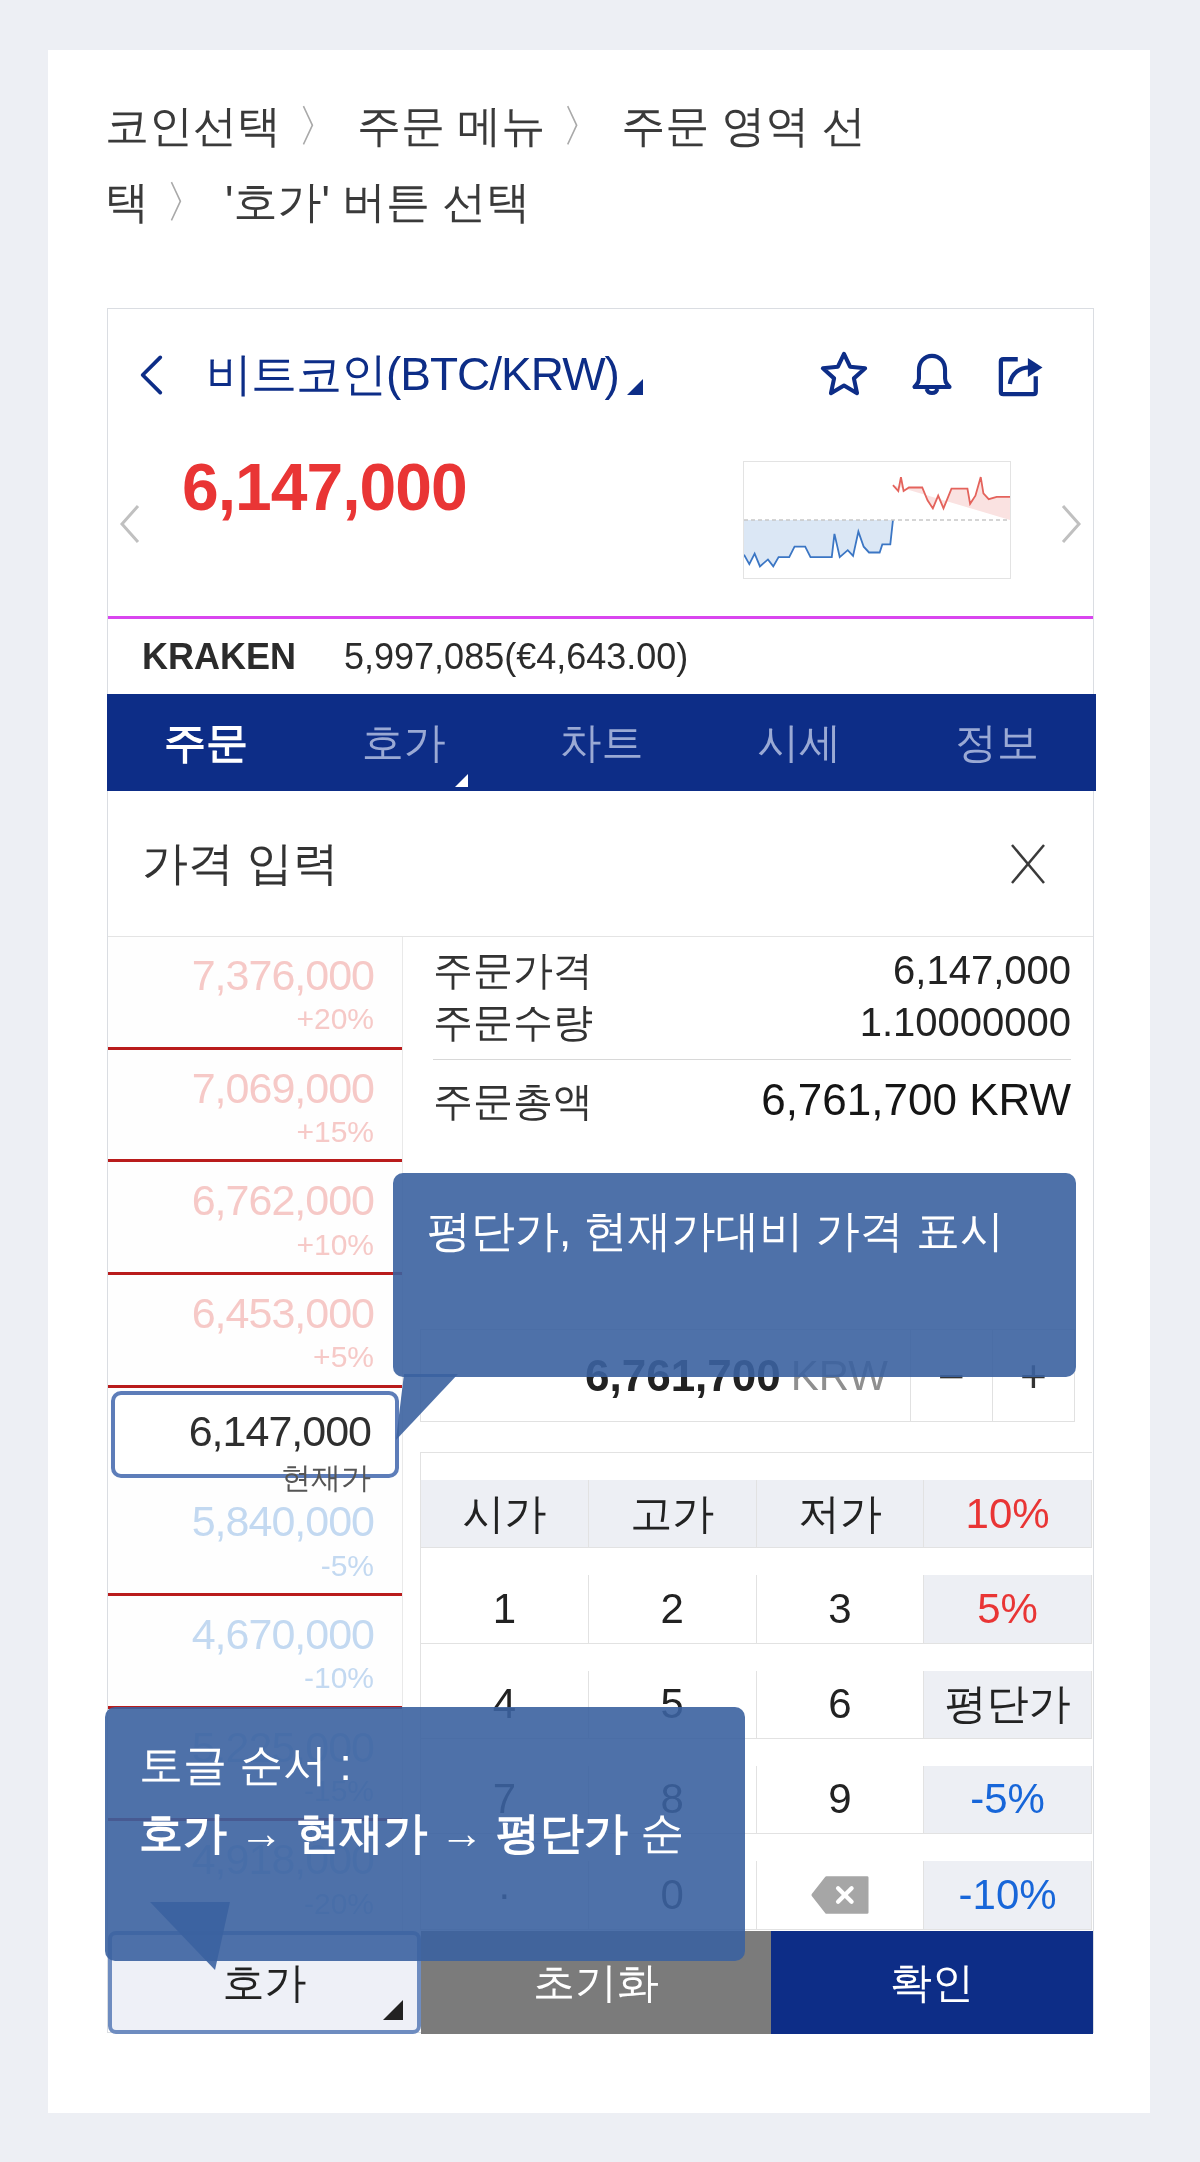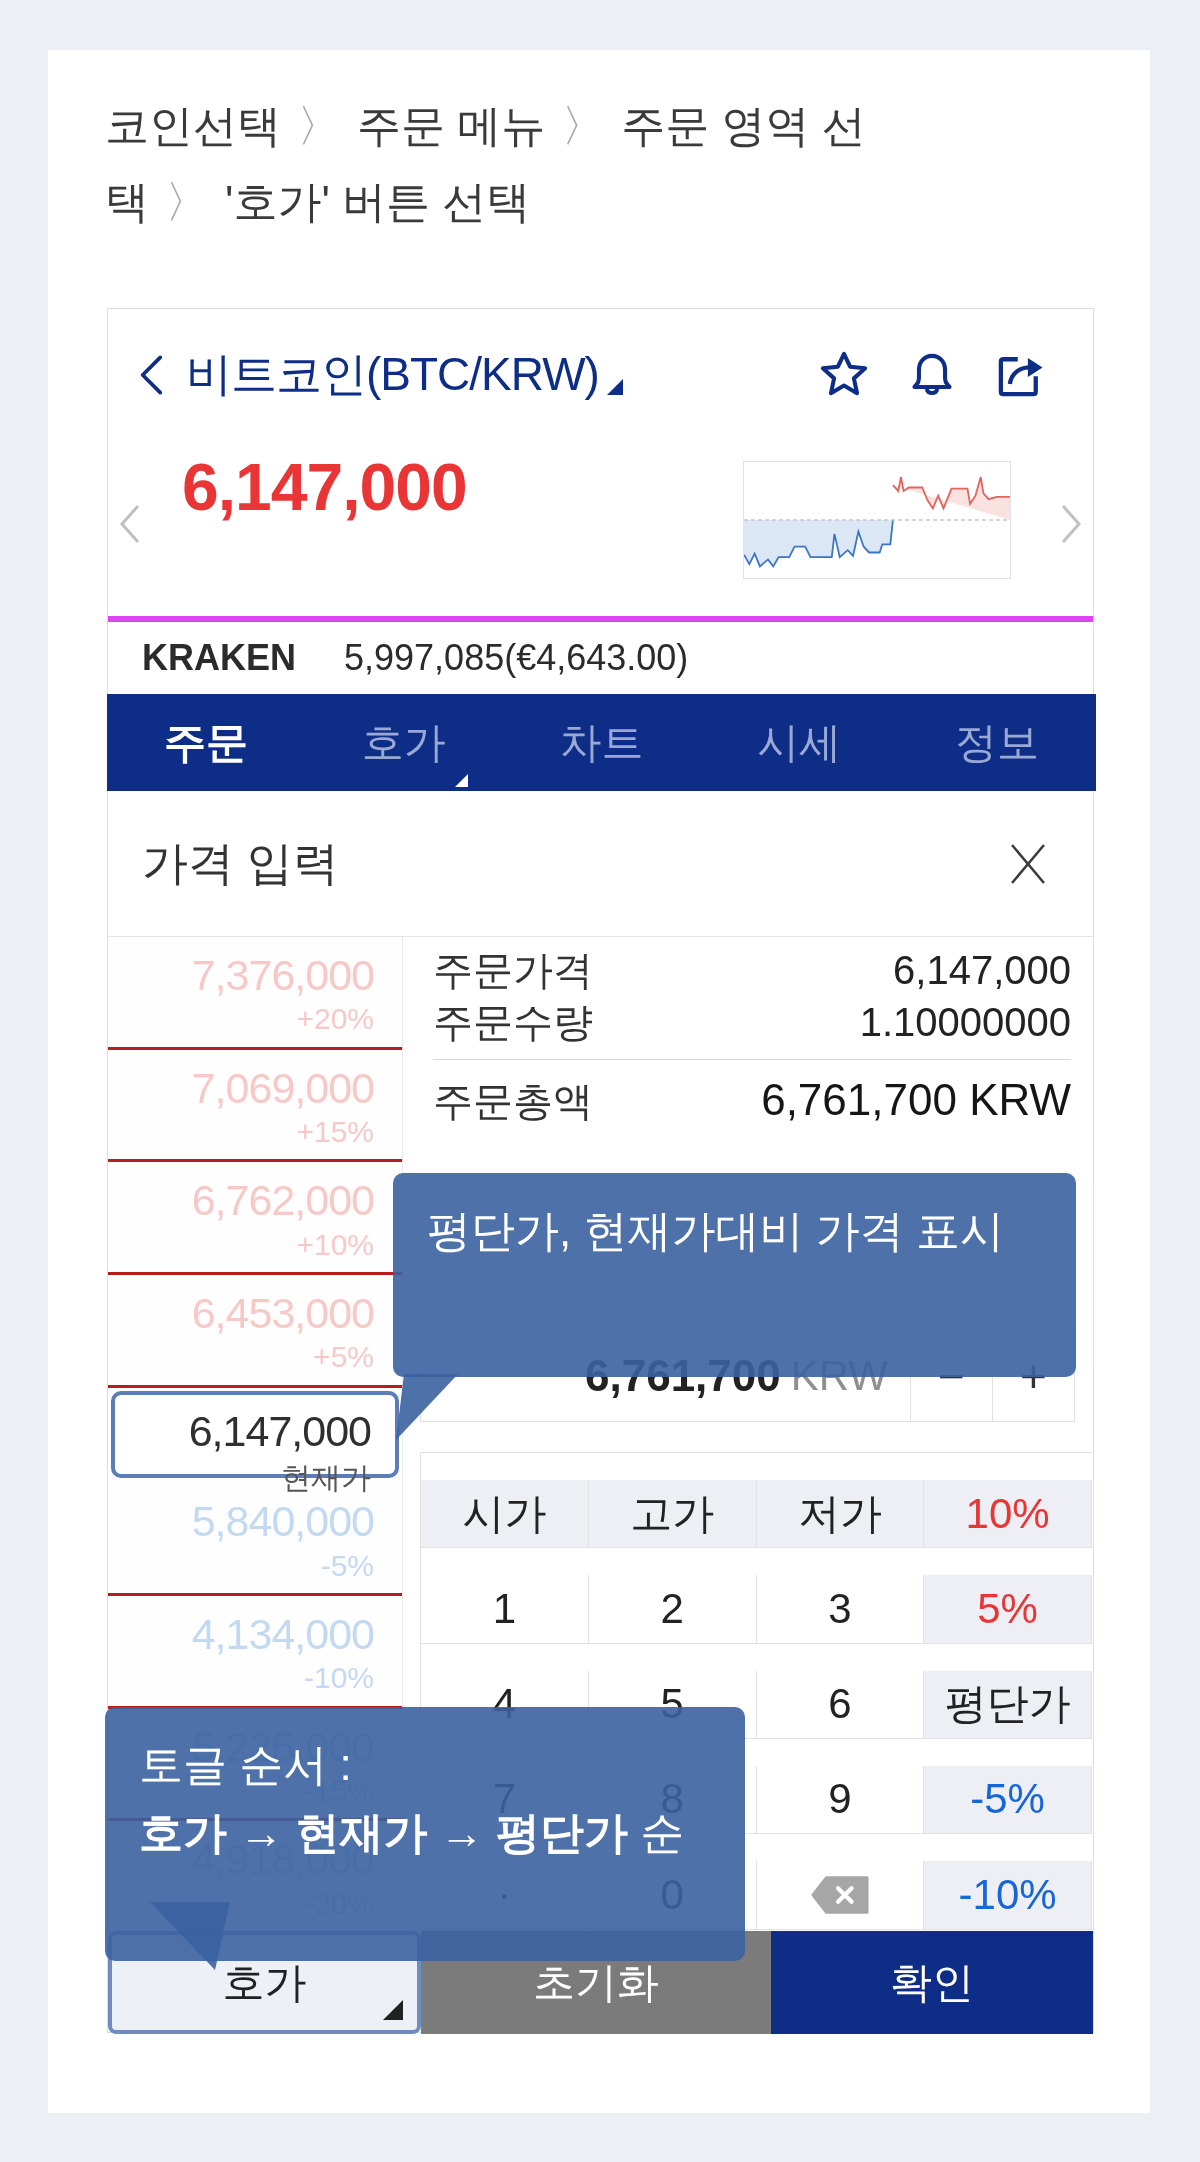--- a/index.html
+++ b/index.html
@@ -11,40 +11,40 @@
   
   .breadcrumb { position:absolute; left:57px; top:38px; width:920px; font-size:44px; color:#3a3a3a; line-height:76px; }
   .crumb { display:inline; }
   .crumb-sep { color:#a9a9a9; font-size:44px; margin:0 16px; }
 
   
   .card { position:absolute; left:59px; top:258px; width:987px; height:1725px; background:#fff; border:1px solid #dadde2; }
 
   .title-row { position:absolute; left:0; top:0; width:100%; height:132px; display:flex; align-items:center; padding:0 46px 0 30px; }
   .back-ic { width:26px; height:44px; margin-right:22px; }
-  .coin-title { font-size:46px; font-weight:500; color:#0d2d87; letter-spacing:-1px; }
+  .coin-title { font-size:46px; font-weight:500; color:#0d2d87; letter-spacing:-1px;margin-left:20px; }
   .tri-dn { width:0; height:0; border-bottom:16px solid #0d2d87; border-left:16px solid transparent; margin-left:8px; position:relative; top:12px; }
   .title-icons { margin-left:auto; display:flex; align-items:center; gap:34px; }
   .title-icons svg { width:54px; height:54px; }
 
   
   .price-row { position:absolute; left:0; top:132px; width:100%; height:175px; }
   .nav-chev { position:absolute; width:24px; height:42px; top:62px; }
   .nav-chev.left { left:10px; } .nav-chev.right { right:10px; }
   .price-big { position:absolute; left:74px; top:8px; font-size:66px; font-weight:600; color:#e93535; letter-spacing:-1px; }
   .price-sub { position:absolute; left:76px; top:96px; font-size:36px; display:flex; align-items:center; }
   .sub-label { color:#8a8a8a; margin-right:10px; }
   .sub-pct { color:#e93535; }
   .sub-arrow { color:#e93535; font-size:26px; margin:0 6px 0 40px; }
   .sub-amt { color:#e93535; }
   .spark { position:absolute; left:635px; top:20px; width:268px; height:118px; border:1px solid #e3e3e3; background:#fff; }
   .spark svg { width:100%; height:100%; display:block; }
 
   
-  .exch-row { position:absolute; left:0; top:307px; width:100%; height:78px; border-top:6px solid #d946ef; display:flex; align-items:center; padding-left:34px; }
+  .exch-row { position:absolute; left:0; top:307px; width:100%; height:78px; border-top:3px solid #d946ef; display:flex; align-items:center; padding-left:34px; }
   .exch-name { font-size:36px; font-weight:bold; color:#2b2b2b; margin-right:48px; }
   .exch-val { font-size:36px; color:#2b2b2b; }
 
   
   .tabs { position:absolute; left:-1px; top:385px; width:989px; height:97px; background:#0d2d87; display:flex; }
   .tab { flex:1; display:flex; align-items:center; justify-content:center; font-size:42px; color:#9aa9d4; cursor:pointer; }
   .tab .lbl { position:relative; }
   .tab.active { color:#fff; font-weight:bold; }
   .tab .tab-tri { position:absolute; right:-22px; bottom:-16px; width:0; height:0; border-bottom:13px solid #fff; border-left:13px solid transparent; }
 
@@ -212,21 +212,21 @@
               <div class="cur-box">
                 <div class="lprice">6,147,000</div>
                 <div class="lsub">현재가</div>
               </div>
             </div>
             <div class="lrow down">
               <div class="lprice">5,840,000</div>
               <div class="lsub">-5%</div>
             </div>
             <div class="lrow down">
-              <div class="lprice">4,134,000</div>
+              <div class="lprice">4,670,000</div>
               <div class="lsub">-10%</div>
             </div>
             <div class="lrow down">
               <div class="lprice">5,225,000</div>
               <div class="lsub">-15%</div>
             </div>
             <div class="lrow down">
               <div class="lprice">4,918,000</div>
               <div class="lsub">-20%</div>
             </div>

